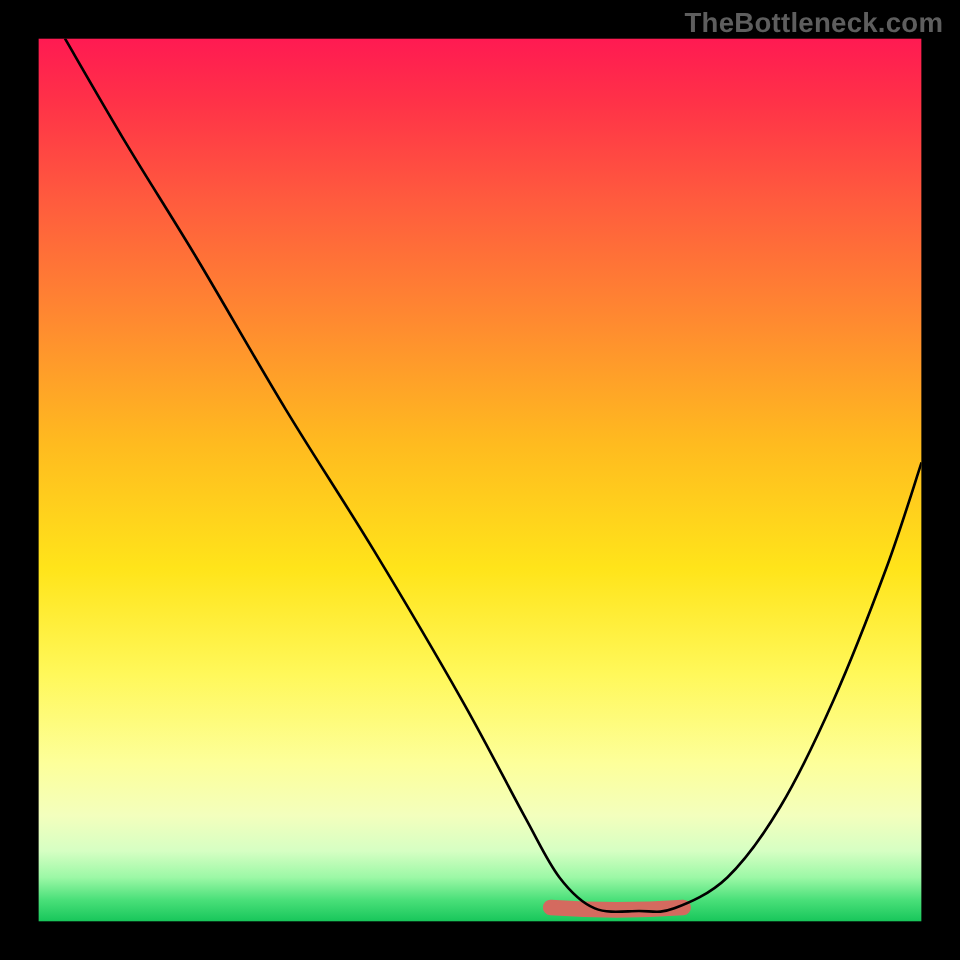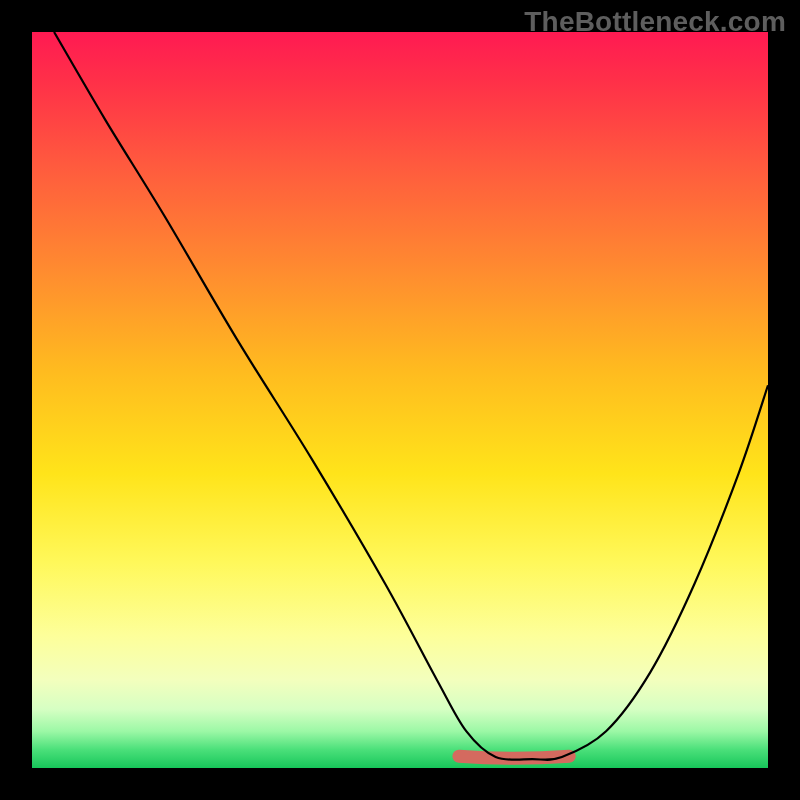--- a/index.html
+++ b/index.html
@@ -43,21 +43,21 @@
       #9cf8a6 95%,
       #4be07a 97.5%,
       #17c65a 100%
     );
   }
   .watermark {
     position: absolute;
     top: 6px;
     right: 14px;
     color: #5e5e5e;
-    font-size: 28px;
+    font-size: 23px;
     font-weight: 600;
     letter-spacing: 0.2px;
     user-select: none;
   }
   svg.curve {
     position: absolute;
     inset: 0;
     width: 100%;
     height: 100%;
     overflow: visible;

